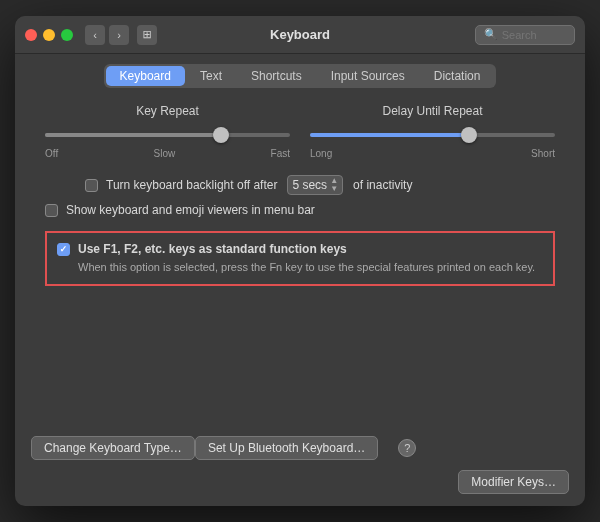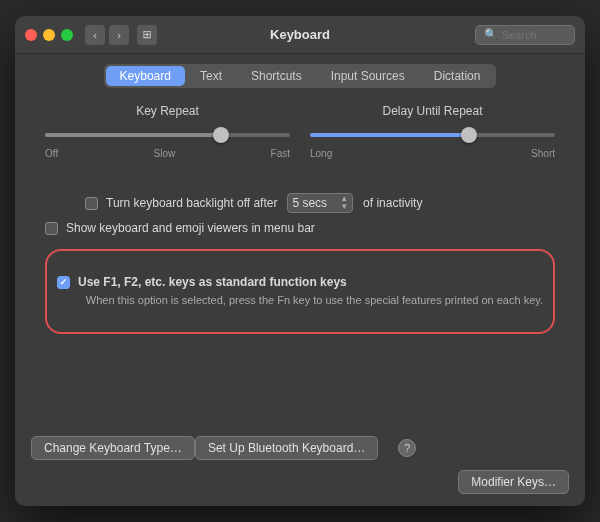--- a/index.html
+++ b/index.html
@@ -163,21 +163,21 @@
     .content {
       flex: 1;
       padding: 16px 30px;
       overflow: hidden;
     }
 
     
     .sliders-section {
       display: flex;
       justify-content: space-between;
-      margin-bottom: 34px;
+      margin-bottom: 16px;
       gap: 20px;
     }
 
     .slider-group {
       flex: 1;
       display: flex;
       flex-direction: column;
       align-items: center;
     }
 
@@ -286,40 +286,39 @@
     .select-control {
       background: #555;
       border: 1px solid #777;
       border-radius: 4px;
       color: #ddd;
       font-size: 12px;
       padding: 1px 4px;
       cursor: pointer;
       display: inline-flex;
       align-items: center;
-      gap: 13px;
+      gap: 3px;
       height: 20px;
       margin: 0 2px;
     }
 
     .select-arrows {
       font-size: 8px;
       color: #aaa;
       display: flex;
       flex-direction: column;
       line-height: 1;
     }
 
     
     .highlight-box {
       border: 2px solid #e05050;
-      border-radius: 16px;
-      padding: 24px 10px;
+      border-radius: 0;
+      padding: 9px 10px;
       margin-bottom: 14px;
-      text-align: right;
     }
 
     .highlight-box .option-row {
       gap: 8px;
     }
 
     .highlight-label-bold {
       font-size: 12px;
       font-weight: 600;
       color: #d8d8d8;

